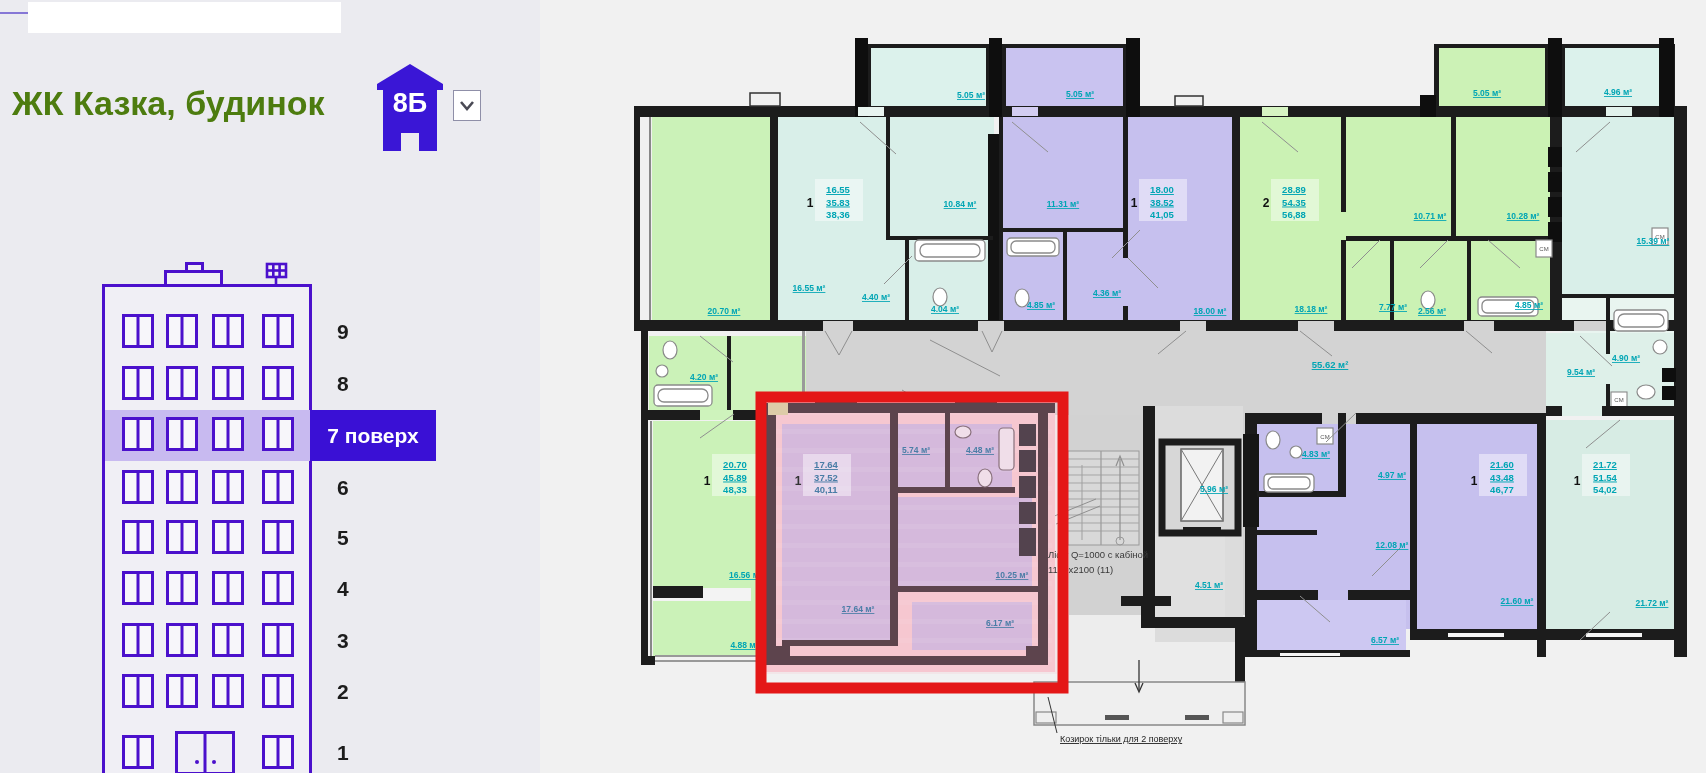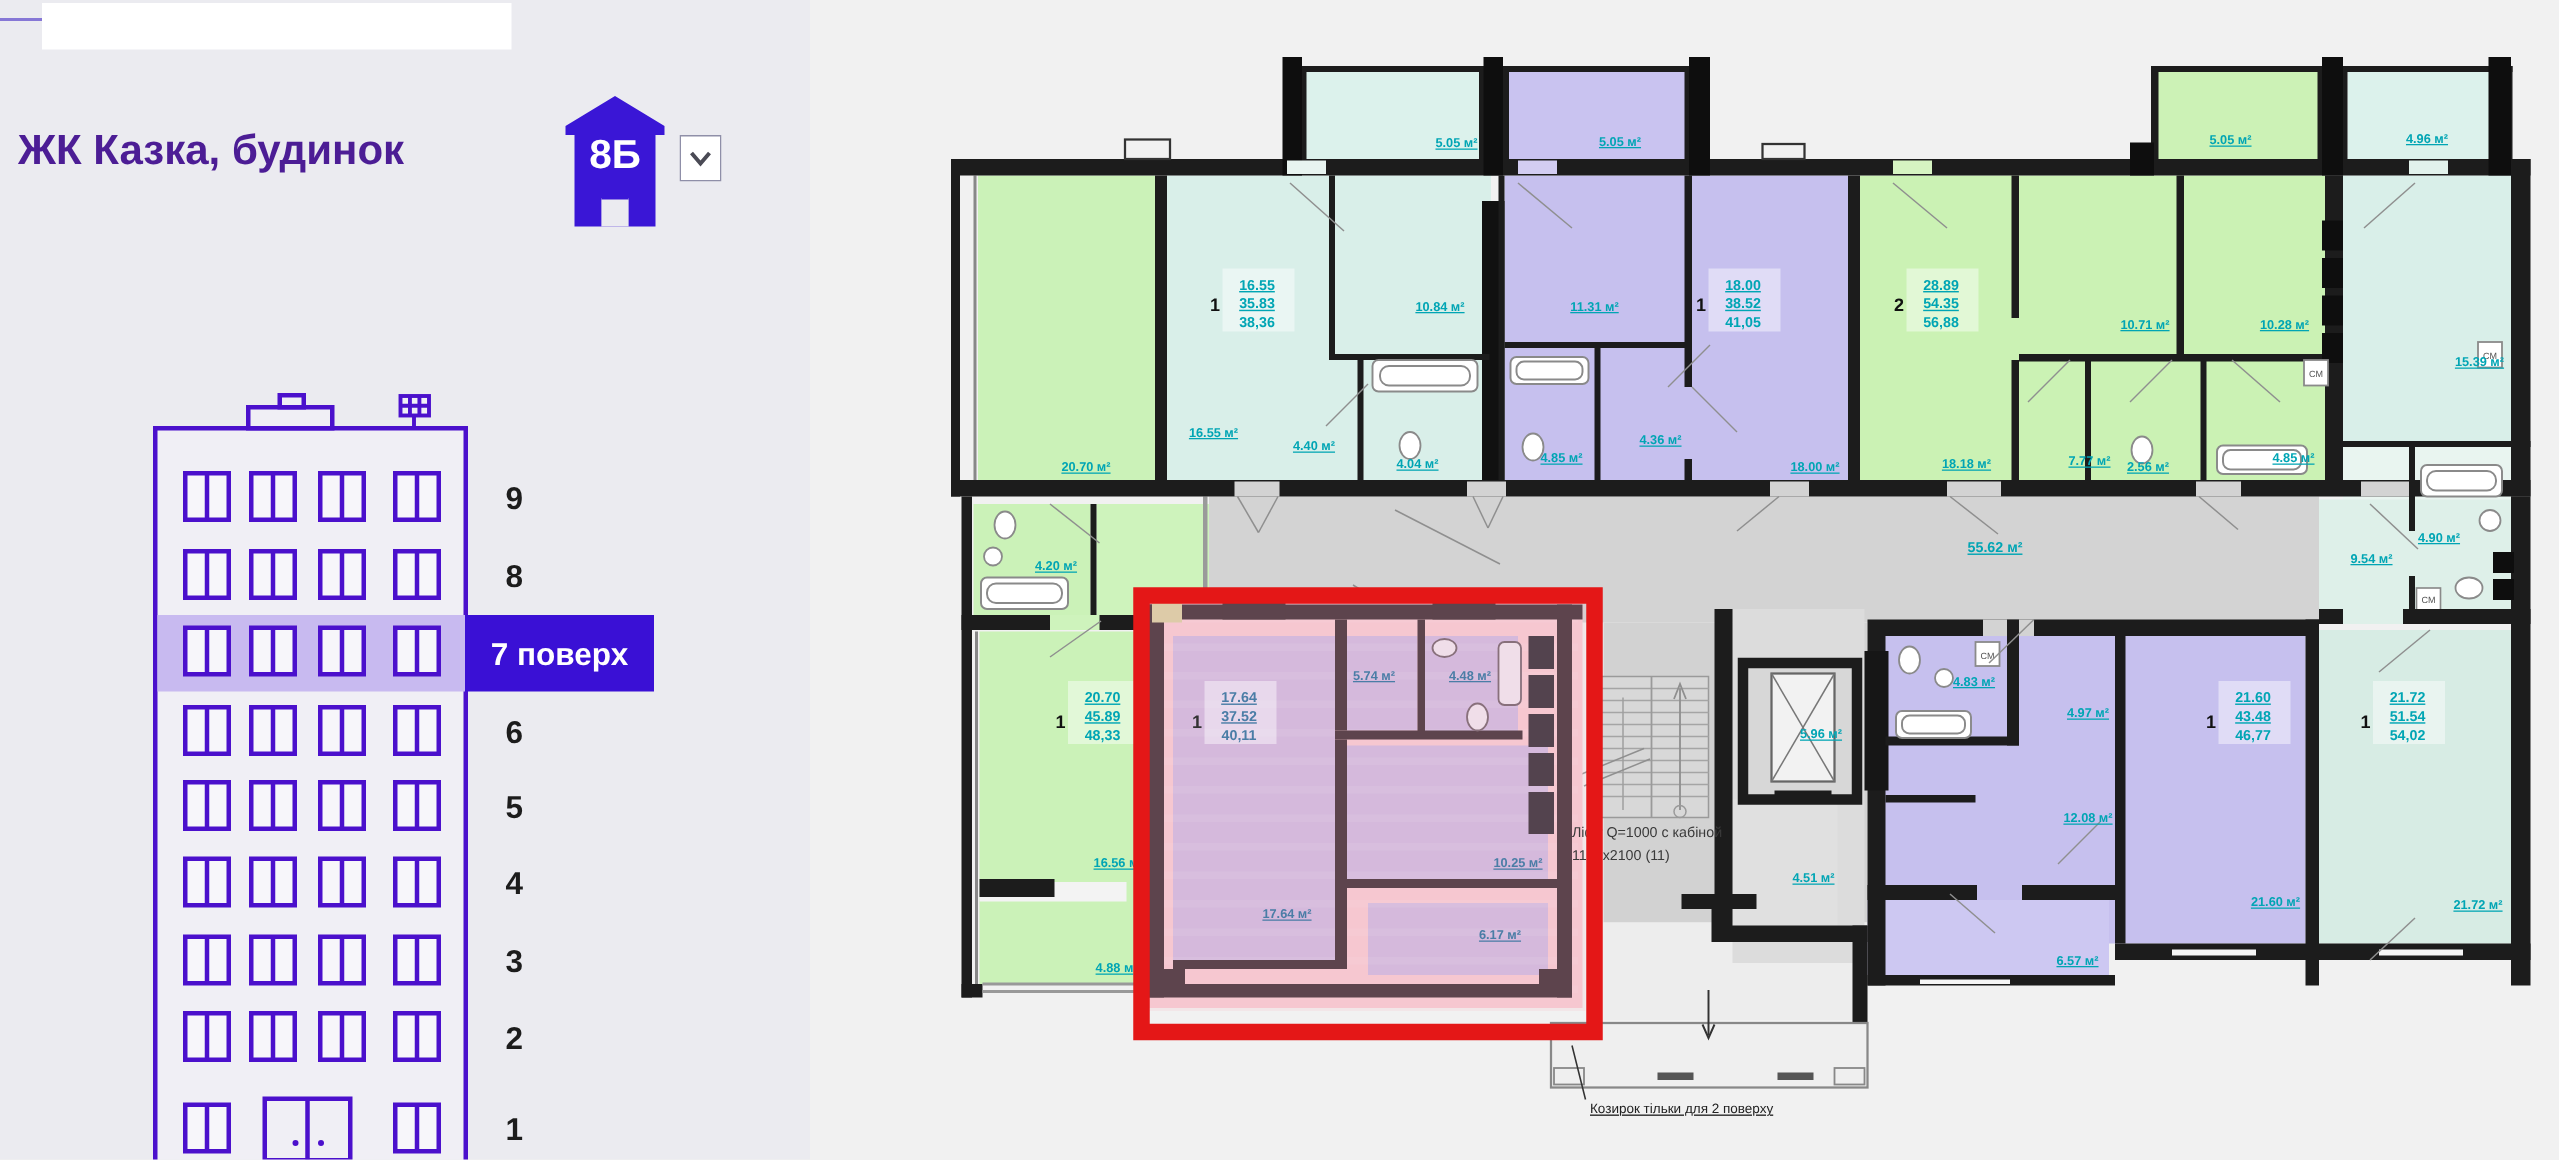--- a/index.html
+++ b/index.html
@@ -11,21 +11,21 @@
 </head>
 <body>
 <div id="page">
 
 <div id="left"></div>
 
 <div class="abs" style="left:0;top:12px;width:28px;height:2px;background:#8677d6;"></div>
 
 <div class="abs" style="left:28px;top:2px;width:313px;height:31px;background:#ffffff;"></div>
 
-<div class="abs" style="left:12px;top:84px;font-size:28px;font-weight:bold;color:#4c1d95;letter-spacing:0px;">ЖК Казка, будинок</div>
+<div class="abs" style="left:12px;top:84px;font-size:34px;font-weight:bold;color:#4d7c0f;letter-spacing:0px;">ЖК Казка, будинок</div>
 
 <svg class="abs" style="left:374px;top:60px;" width="72" height="95" viewBox="0 0 72 95">
   <polygon points="36,4 69,24 69,30 63,30 63,91 45,91 45,72 27,72 27,91 9,91 9,30 3,30 3,24" fill="#3a16d6"></polygon>
   <rect x="27" y="72" width="18" height="19" fill="#3a16d6"></rect>
   <rect x="27" y="73" width="18" height="18" fill="#ebebf0"></rect>
   <text x="36" y="52" font-size="27" font-weight="bold" fill="#ffffff" text-anchor="middle">8Б</text>
 </svg>
 
 <svg class="abs" style="left:453px;top:90px;" width="28" height="31" viewBox="0 0 28 31">
   <rect x="0.5" y="0.5" width="27" height="30" fill="#ffffff" stroke="#8f8fa8" stroke-width="1"></rect>

